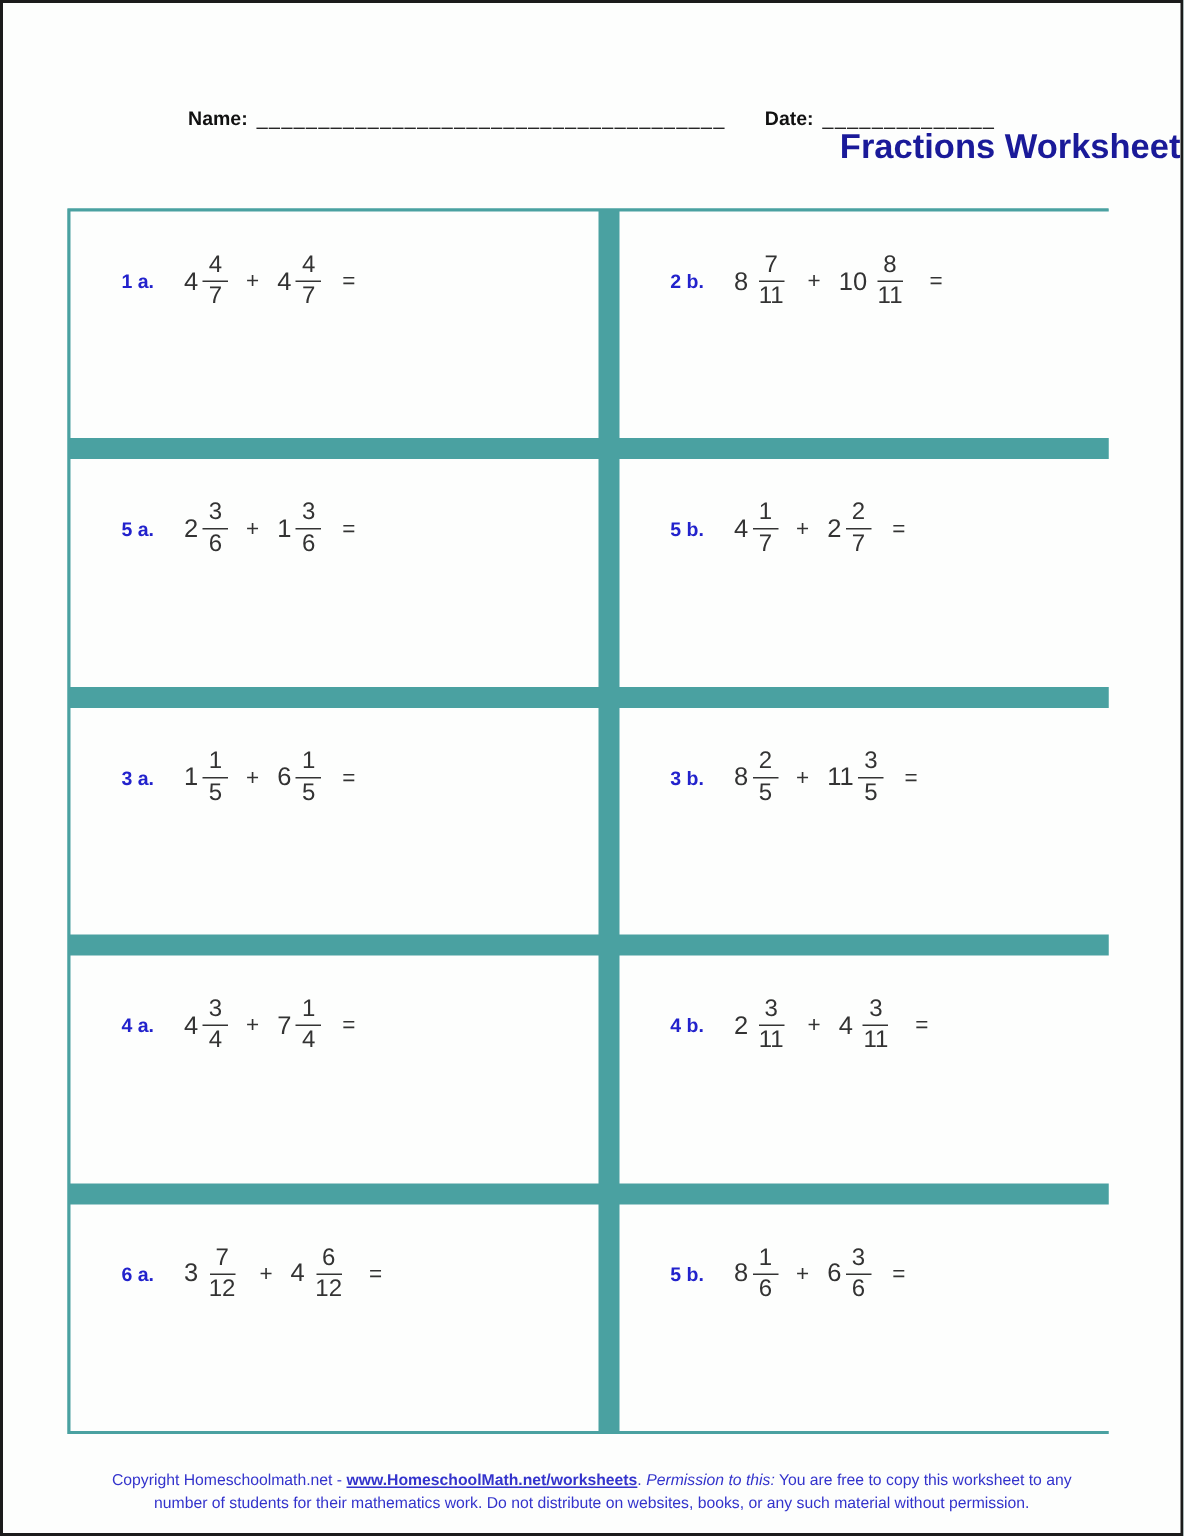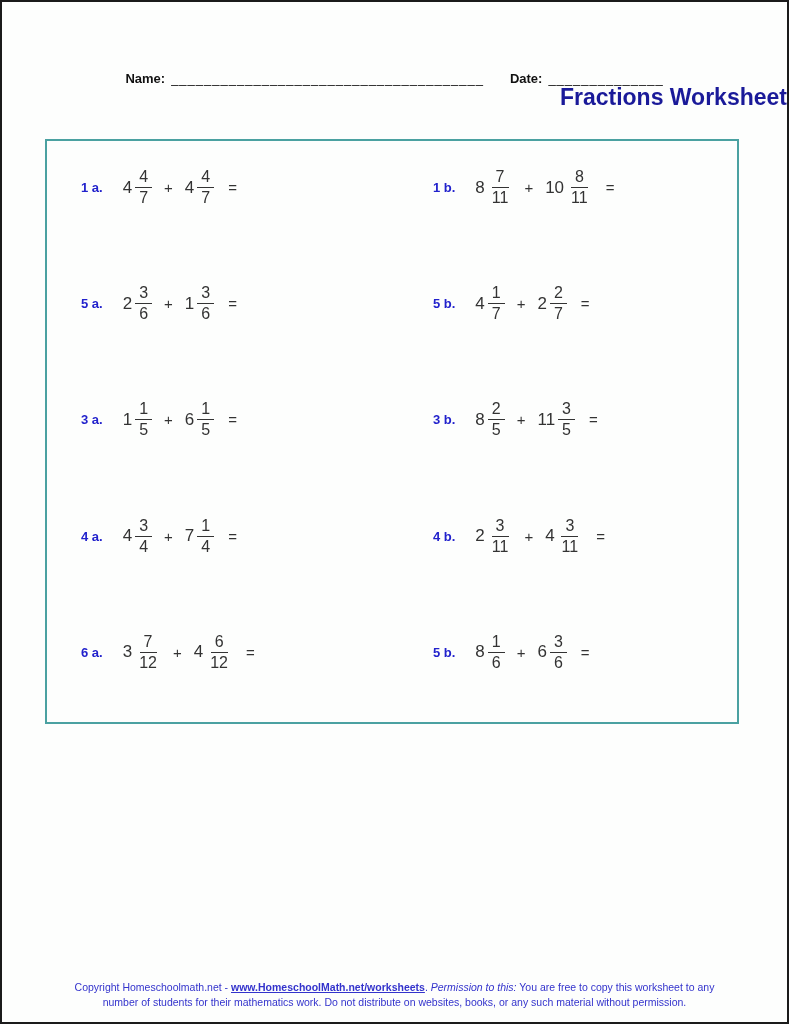--- a/index.html
+++ b/index.html
@@ -33,27 +33,27 @@
   .date-group{margin-left:26px;}
   
   .title{
     position:absolute;top:82px;left:0;right:0;
     text-align:right;
     font-size:23px;font-weight:bold;color:var(--title-blue);
   }
   
   .worksheet{
     position:absolute;left:43px;top:137px;
-    width:694px;height:585px;
+    width:694px;height:817px;
     background:var(--teal);
     border:2px solid var(--teal);
     display:grid;
     grid-template-columns:51% 49%;
     grid-template-rows:repeat(5,1fr);
-    gap:0;
+    gap:14px;
   }
   .cell{
     background:var(--paper);
     padding:26px 10px 10px 34px;
   }
   .prob-row{
     display:flex;align-items:center;
   }
   .prob-label{
     font-size:13px;font-weight:bold;color:var(--label-blue);
@@ -120,21 +120,21 @@
                 <span class="num">4</span>
                 <span class="den">7</span>
               </span>
             </span>
             <span class="op-eq">=</span>
           </span>
         </div>
       </div>
       <div class="cell">
         <div class="prob-row">
-          <span class="prob-label">1 b.</span>
+          <span class="prob-label">2 b.</span>
           <span class="expr">
             <span class="term">
               <span class="whole">8</span>
               <span class="frac">
                 <span class="num">7</span>
                 <span class="den">11</span>
               </span>
             </span>
             <span class="op-plus">+</span>
             <span class="term">

